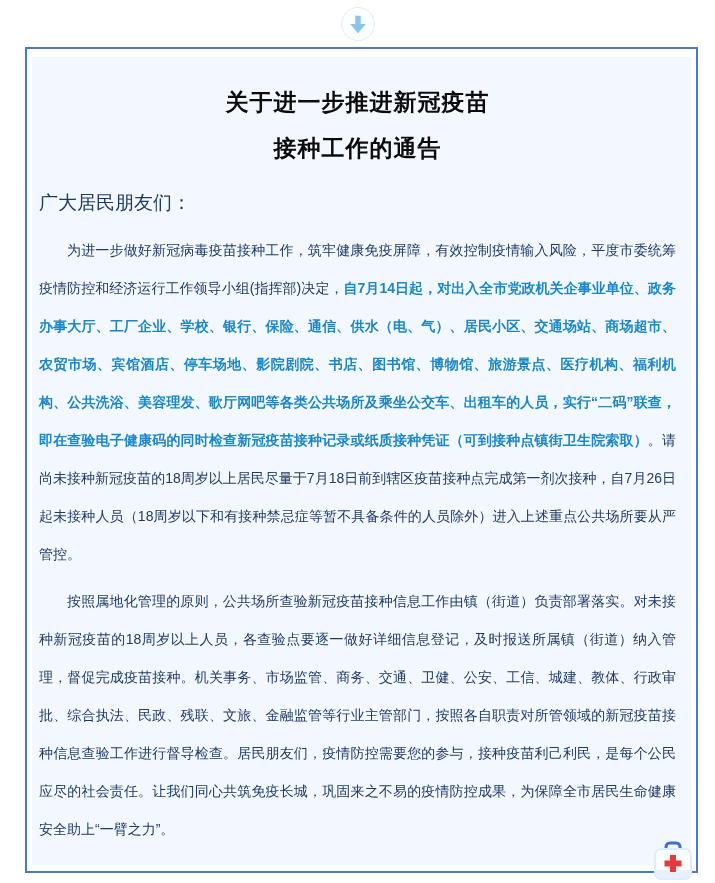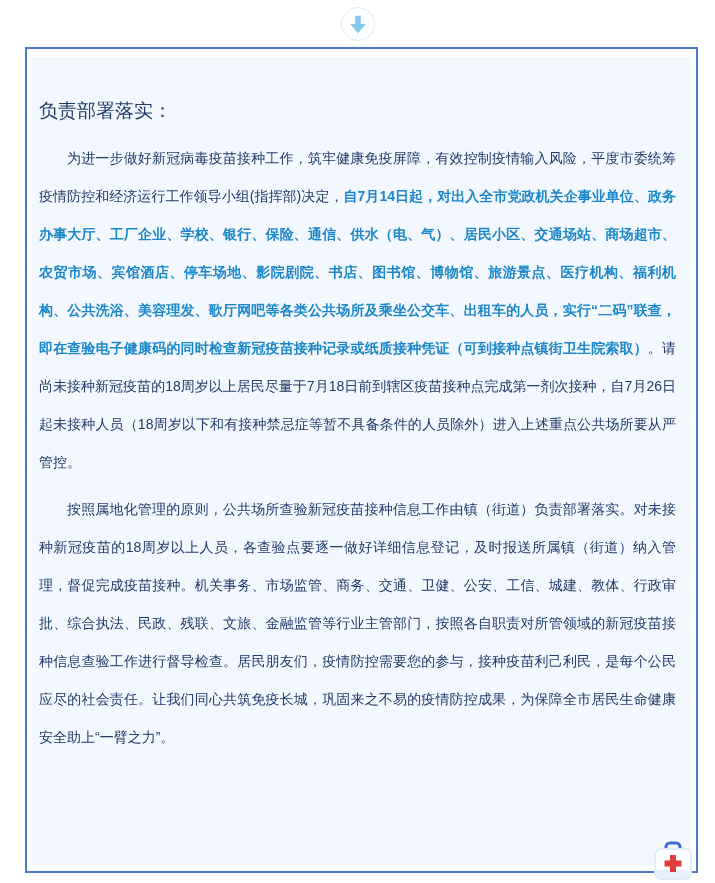--- a/index.html
+++ b/index.html
@@ -38,22 +38,26 @@
       <svg width="22" height="22" viewBox="0 0 24 24">
         <path d="M9 3h6v9h5.5L12 22 3.5 12H9z" fill="#85c6ec"></path>
       </svg>
     </span>
   </div>
 
   <div class="card">
     <div class="panel">
       <div class="content">
 
+        <div class="title">
+          <div>关于进一步推进新冠疫苗</div>
+          <div>接种工作的通告</div>
+        </div>
 
-        <p class="salutation">负责部署落实：</p>
+        <p class="salutation">广大居民朋友们：</p>
 
         <p class="para"><span>为进一步做好新冠病毒疫苗接种工作，筑牢健康免疫屏障，有效控制疫情输入风险，平度市委统筹疫情防控和经济运行工作领导小组(指挥部)决定，</span><span class="hl">自7月14日起，对出入全市党政机关企事业单位、政务办事大厅、工厂企业、学校、银行、保险、通信、供水（电、气）、居民小区、交通场站、商场超市、农贸市场、宾馆酒店、停车场地、影院剧院、书店、图书馆、博物馆、旅游景点、医疗机构、福利机构、公共洗浴、美容理发、歌厅网吧等各类公共场所及乘坐公交车、出租车的人员，实行“二码”联查，即在查验电子健康码的同时检查新冠疫苗接种记录或纸质接种凭证（可到接种点镇街卫生院索取）</span><span>。请尚未接种新冠疫苗的18周岁以上居民尽量于7月18日前到辖区疫苗接种点完成第一剂次接种，自7月26日起未接种人员（18周岁以下和有接种禁忌症等暂不具备条件的人员除外）进入上述重点公共场所要从严管控。</span></p>
 
         <p class="para">按照属地化管理的原则，公共场所查验新冠疫苗接种信息工作由镇（街道）负责部署落实。对未接种新冠疫苗的18周岁以上人员，各查验点要逐一做好详细信息登记，及时报送所属镇（街道）纳入管理，督促完成疫苗接种。机关事务、市场监管、商务、交通、卫健、公安、工信、城建、教体、行政审批、综合执法、民政、残联、文旅、金融监管等行业主管部门，按照各自职责对所管领域的新冠疫苗接种信息查验工作进行督导检查。居民朋友们，疫情防控需要您的参与，接种疫苗利己利民，是每个公民应尽的社会责任。让我们同心共筑免疫长城，巩固来之不易的疫情防控成果，为保障全市居民生命健康安全助上“一臂之力”。</p>
 
       </div>
     </div>
 
     <span class="kit">
       <svg width="44" height="40" viewBox="0 0 44 40">

